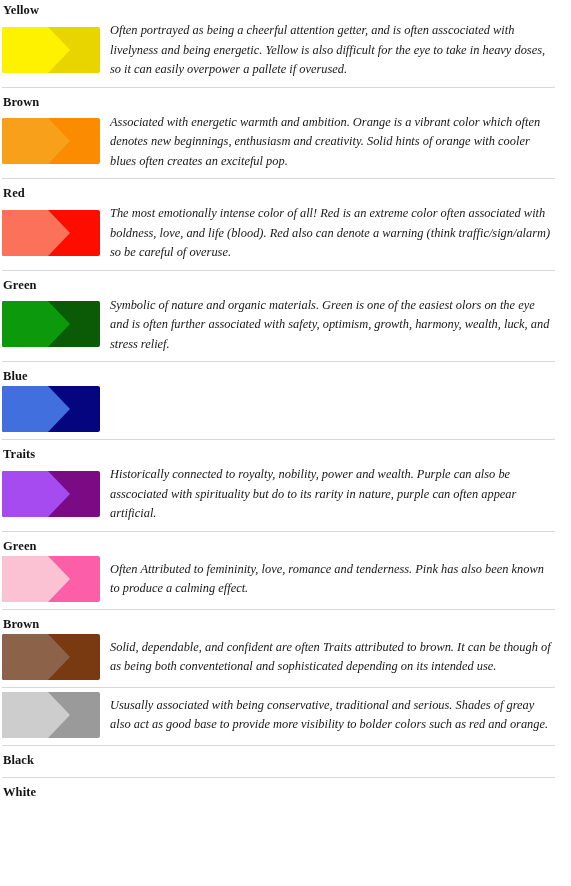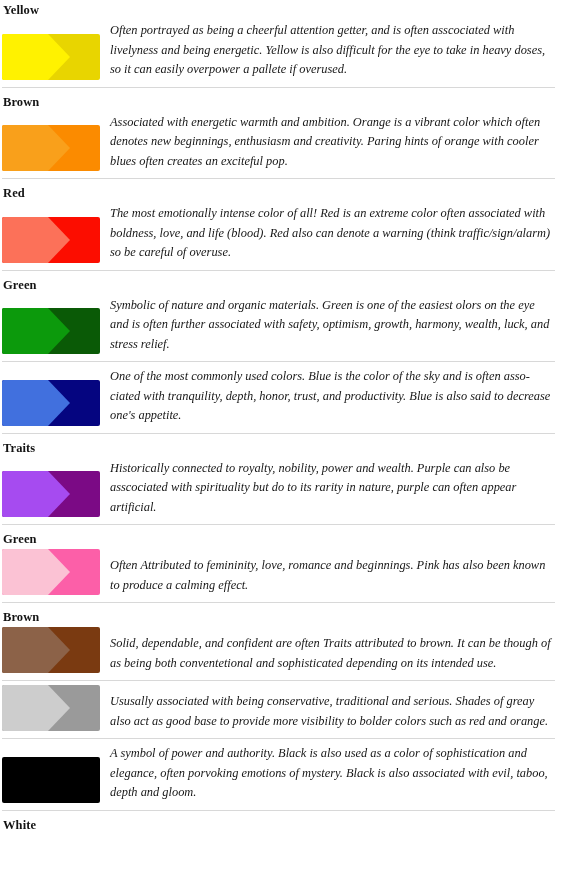--- a/index.html
+++ b/index.html
@@ -29,21 +29,21 @@
     font-family: "Liberation Serif", "DejaVu Serif", serif;
     font-weight: bold;
     font-size: 12.5px;
     line-height: 15px;
     letter-spacing: 0.1px;
     color: #141414;
     padding: 3px 0 2px 3px;
   }
   .row-body {
     display: flex;
-    align-items: flex-end;
+    align-items: center;
   }
   .swatch-wrap {
     width: 105px;
     flex: 0 0 105px;
     padding-left: 2px;
   }
   .swatch {
     width: 98px;
     height: 46px;
     position: relative;
@@ -99,21 +99,21 @@
       <div class="row-heading">Brown</div>
       <div class="row-body">
         <div class="swatch-wrap">
           <div class="swatch">
             <div class="base" style="background: rgb(251, 139, 0);"></div>
             <svg class="chev" viewBox="0 0 98 46" preserveAspectRatio="none">
               <path d="M0,0 L46,0 L68,23 L46,46 L0,46 Z" fill="#F9A01B"></path>
             </svg>
           </div>
         </div>
-        <div class="desc">Associated with energetic warmth and ambition.  Orange is a vibrant color which often denotes new beginnings, enthusiasm and creativity.  Paring hints of orange with cooler blues often creates an exciteful pop.</div>
+        <div class="desc">Associated with energetic warmth and ambition.  Orange is a vibrant color which often denotes new beginnings, enthusiasm and creativity.  Solid hints of orange with cooler blues often creates an exciteful pop.</div>
       </div>
     </div>
     <div class="divider"></div>
     <div class="color-row">
       <div class="row-heading">Red</div>
       <div class="row-body">
         <div class="swatch-wrap">
           <div class="swatch">
             <div class="base" style="background: rgb(252, 13, 0);"></div>
             <svg class="chev" viewBox="0 0 98 46" preserveAspectRatio="none">
@@ -134,30 +134,30 @@
             <svg class="chev" viewBox="0 0 98 46" preserveAspectRatio="none">
               <path d="M0,0 L46,0 L68,23 L46,46 L0,46 Z" fill="#0C9A0C"></path>
             </svg>
           </div>
         </div>
         <div class="desc">Symbolic of nature and organic materials.  Green is one of the easiest olors on the eye and is often further associated with safety, optimism, growth, harmony, wealth, luck, and stress relief.</div>
       </div>
     </div>
     <div class="divider"></div>
     <div class="color-row">
+      <div class="row-heading">Blue</div>
       <div class="row-body">
         <div class="swatch-wrap">
           <div class="swatch">
             <div class="base" style="background: rgb(5, 5, 128);"></div>
             <svg class="chev" viewBox="0 0 98 46" preserveAspectRatio="none">
               <path d="M0,0 L46,0 L68,23 L46,46 L0,46 Z" fill="#4170DE"></path>
             </svg>
           </div>
         </div>
-        <div class="desc">One of the most commonly used colors.  Blue is the color of the sky and is often asso-ciated with tranquility, depth, honor, trust, and productivity.  Blue is also said to decrease one's appetite.</div>
       </div>
     </div>
     <div class="divider"></div>
     <div class="color-row">
       <div class="row-heading">Traits</div>
       <div class="row-body">
         <div class="swatch-wrap">
           <div class="swatch">
             <div class="base" style="background: rgb(123, 10, 133);"></div>
             <svg class="chev" viewBox="0 0 98 46" preserveAspectRatio="none">
@@ -173,21 +173,21 @@
       <div class="row-heading">Green</div>
       <div class="row-body">
         <div class="swatch-wrap">
           <div class="swatch">
             <div class="base" style="background: rgb(252, 95, 168);"></div>
             <svg class="chev" viewBox="0 0 98 46" preserveAspectRatio="none">
               <path d="M0,0 L46,0 L68,23 L46,46 L0,46 Z" fill="#FBC2D4"></path>
             </svg>
           </div>
         </div>
-        <div class="desc">Often Attributed to femininity, love, romance and beginnings.  Pink has also been known to produce a calming effect.</div>
+        <div class="desc">Often Attributed to femininity, love, romance and tenderness.  Pink has also been known to produce a calming effect.</div>
       </div>
     </div>
     <div class="divider"></div>
     <div class="color-row">
       <div class="row-heading">Brown</div>
       <div class="row-body">
         <div class="swatch-wrap">
           <div class="swatch">
             <div class="base" style="background: rgb(122, 58, 17);"></div>
             <svg class="chev" viewBox="0 0 98 46" preserveAspectRatio="none">
@@ -207,26 +207,19 @@
             <svg class="chev" viewBox="0 0 98 46" preserveAspectRatio="none">
               <path d="M0,0 L46,0 L68,23 L46,46 L0,46 Z" fill="#CDCDCD"></path>
             </svg>
           </div>
         </div>
         <div class="desc">Ususally associated with being conservative, traditional and serious.  Shades of greay also act as good base to provide more visibility to bolder colors such as red and orange.</div>
       </div>
     </div>
     <div class="divider"></div>
     <div class="color-row">
-      <div class="row-body">
-        <div class="swatch-wrap">
-          <div class="swatch plain">
-            <div class="base" style="background: rgb(0, 0, 0);"></div>
-          </div>
-        </div>
-        <div class="desc">A symbol of power and authority.  Black is also used as a color of sophistication and elegance, often porvoking emotions of mystery.  Black is also associated with evil, taboo, depth and gloom.</div>
-      </div>
+      <div class="row-heading">Black</div>
     </div>
     <div class="divider"></div>
     <div class="color-row">
       <div class="row-heading">White</div>
     </div>
   </div>
 
 </body></html>

